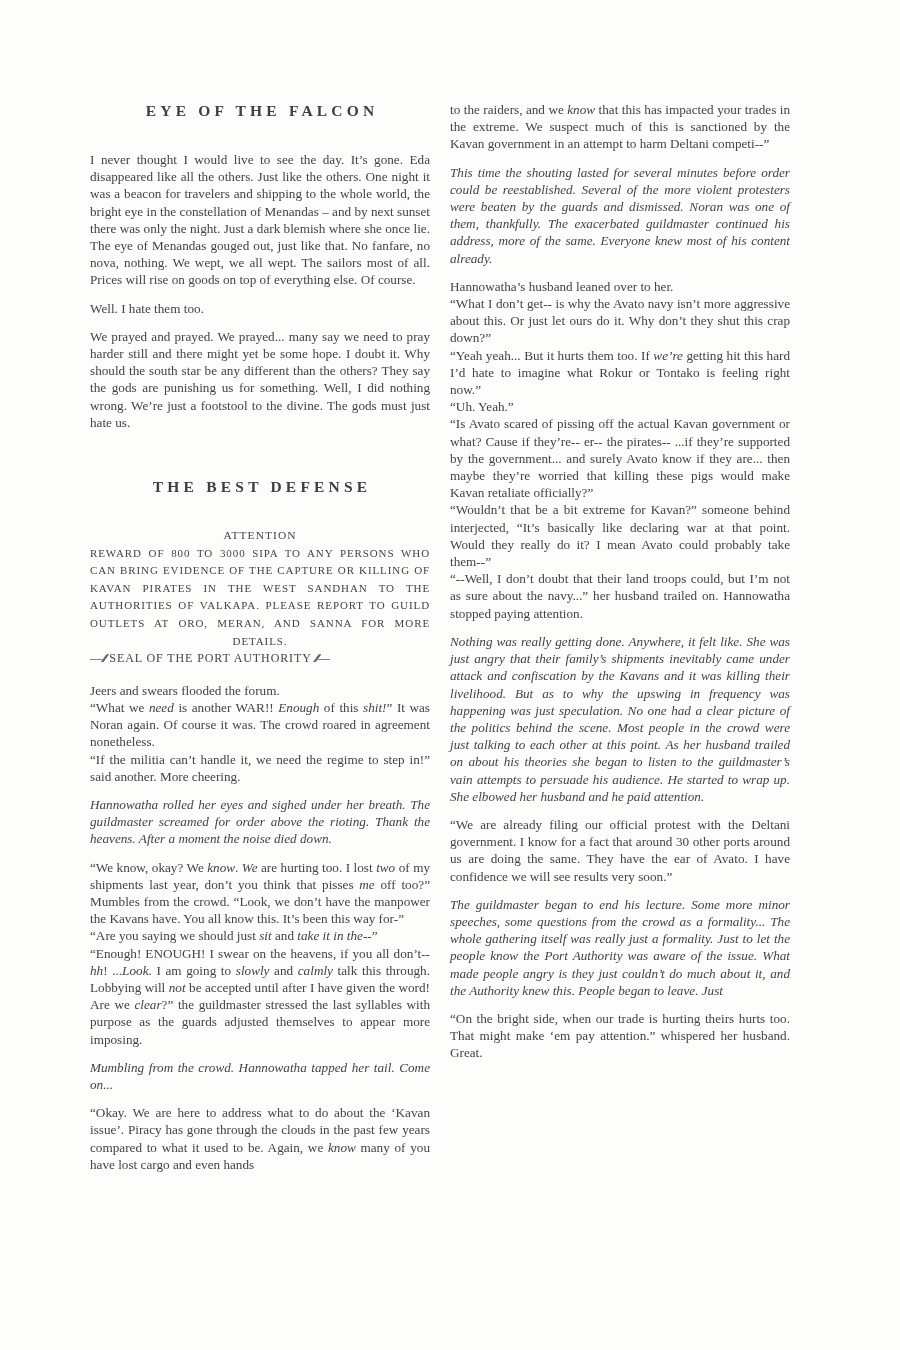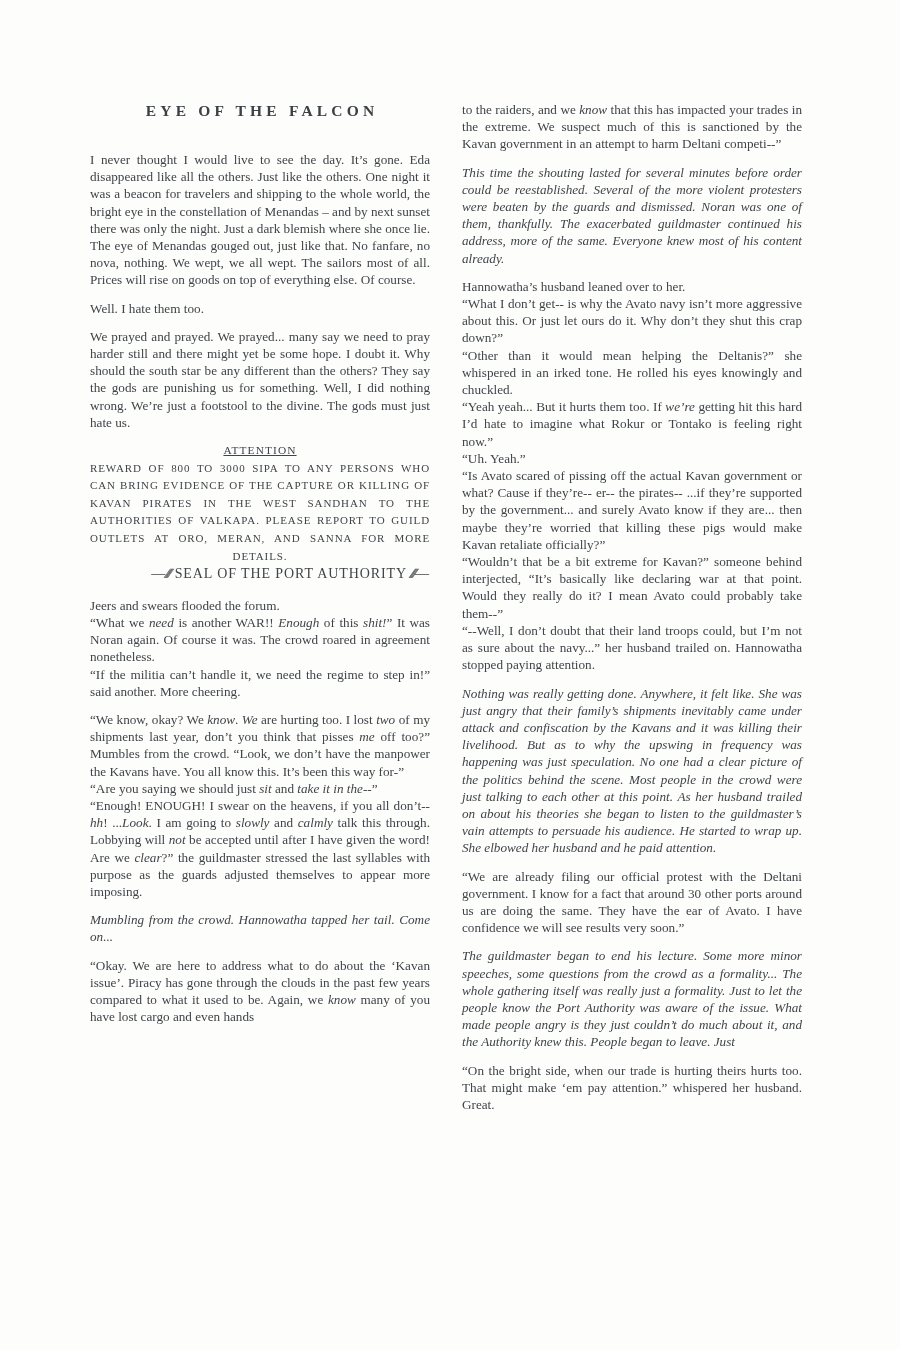--- a/index.html
+++ b/index.html
@@ -7,21 +7,21 @@
   body {
     width: 900px;
     height: 1350px;
     overflow: hidden;
     background: #fdfdfb;
     font-family: "Liberation Serif", "DejaVu Serif", serif;
     color: #3f444a;
   }
   .page {
     display: flex;
-    gap: 32px;
+    gap: 20px;
     padding: 95px 90px 0 90px;
   }
   .col {
     flex: 0 0 340px;
     width: 340px;
     font-size: 13.2px;
     line-height: 17.2px;
     text-align: justify;
     hyphens: auto;
     -webkit-hyphens: auto;
@@ -40,82 +40,82 @@
     color: #3b4047;
     margin: 6px 0 30px 0;
   }
   .chapter-heading.second { margin: 46px 0 30px 0; }
   .notice { margin: 0 0 14px 0; }
   .notice-title {
     text-align: center;
     font-size: 11.4px;
     line-height: 17.6px;
     letter-spacing: 1.1px;
-    text-decoration: underline;
   }
   .notice-body {
     font-size: 11px;
     line-height: 17.6px;
     letter-spacing: 0.9px;
     text-align: justify;
     text-align-last: center;
   }
   .notice-seal {
-    text-align: right;
-    font-size: 14px;
+    text-align: left;
+    font-size: 12px;
     line-height: 17.6px;
     letter-spacing: 0.9px;
     white-space: nowrap;
   }
   .hatch { letter-spacing: -1.5px; font-style: italic; }
 </style>
 </head>
 <body>
 
 <main class="page">
 
   <section class="col col-left">
     <h1 class="chapter-heading">EYE OF THE FALCON</h1>
 
     <p class="para">I never thought I would live to see the day. It’s gone. Eda disappeared like all the others. Just like the others. One night it was a beacon for travelers and shipping to the whole world, the bright eye in the constellation of Menandas – and by next sunset there was only the night. Just a dark blemish where she once lie. The eye of Menandas gouged out, just like that. No fanfare, no nova, nothing. We wept, we all wept. The sailors most of all. Prices will rise on goods on top of everything else. Of course.</p>
     <p class="para">Well. I hate them too.</p>
     <p class="para">We prayed and prayed. We prayed... many say we need to pray harder still and there might yet be some hope. I doubt it. Why should the south star be any different than the others? They say the gods are punishing us for something. Well, I did nothing wrong. We’re just a footstool to the divine. The gods must just hate us.</p>
 
+    <h1 class="chapter-heading second">THE BEST DEFENSE</h1>
 
     <div class="notice para">
       <div class="notice-title">ATTENTION</div>
       <div class="notice-body">REWARD OF 800 TO 3000 SIPA TO ANY PERSONS WHO CAN BRING EVIDENCE OF THE CAPTURE OR KILLING OF KAVAN PIRATES IN THE WEST SANDHAN TO THE AUTHORITIES OF VALKAPA. PLEASE REPORT TO GUILD OUTLETS AT ORO, MERAN, AND SANNA FOR MORE DETAILS.</div>
       <div class="notice-seal"><span>—</span><span class="hatch">∕∕∕∕∕</span> <span>SEAL OF THE PORT AUTHORITY</span> <span class="hatch">∕∕∕∕∕</span><span>—</span></div>
     </div>
 
     <div class="para">
       <div>Jeers and swears flooded the forum.</div>
       <div>“What we <em>need</em> is another WAR!! <em>Enough</em> of this <em>shit!</em>” It was Noran again. Of course it was. The crowd roared in agreement nonetheless.</div>
       <div>“If the militia can’t handle it, we need the regime to step in!” said another. More cheering.</div>
     </div>
 
+    <p class="para narr">Hannowatha rolled her eyes and sighed under her breath. The guildmaster screamed for order above the rioting. Thank the heavens. After a moment the noise died down.</p>
 
     <div class="para">
       <div>“We know, okay? We <em>know</em>. <em>We</em> are hurting too. I lost <em>two</em> of my shipments last year, don’t you think that pisses <em>me</em> off too?” Mumbles from the crowd. “Look, we don’t have the manpower the Kavans have. You all know this. It’s been this way for-”</div>
       <div>“Are you saying we should just <em>sit</em> and <em>take it in the--</em>”</div>
       <div>“Enough! ENOUGH! I swear on the heavens, if you all don’t-- <em>hh</em>! ...<em>Look</em>. I am going to <em>slowly</em> and <em>calmly</em> talk this through. Lobbying will <em>not</em> be accepted until after I have given the word! Are we <em>clear</em>?” the guildmaster stressed the last syllables with purpose as the guards adjusted themselves to appear more imposing.</div>
     </div>
 
     <p class="para narr">Mumbling from the crowd. Hannowatha tapped her tail. Come on...</p>
     <p class="para">“Okay. We are here to address what to do about the ‘Kavan issue’. Piracy has gone through the clouds in the past few years compared to what it used to be. Again, we <em>know</em> many of you have lost cargo and even hands</p>
   </section>
 
   <section class="col col-right">
     <p class="para">to the raiders, and we <em>know</em> that this has impacted your trades in the extreme. We suspect much of this is sanctioned by the Kavan government in an attempt to harm Deltani competi--”</p>
     <p class="para narr">This time the shouting lasted for several minutes before order could be reestablished. Several of the more violent protesters were beaten by the guards and dismissed. Noran was one of them, thankfully. The exacerbated guildmaster continued his address, more of the same. Everyone knew most of his content already.</p>
 
     <div class="para">
       <div>Hannowatha’s husband leaned over to her.</div>
       <div>“What I don’t get-- is why the Avato navy isn’t more aggressive about this. Or just let ours do it. Why don’t they shut this crap down?”</div>
-      <div>“Other than it would mean helping the Deltanis?” she whispered in an irked tone. He rolled his eyes knowingly and chuckled.</div>
       <div>“Yeah yeah... But it hurts them too. If <em>we’re</em> getting hit this hard I’d hate to imagine what Rokur or Tontako is feeling right now.”</div>
       <div>“Uh. Yeah.”</div>
       <div>“Is Avato scared of pissing off the actual Kavan government or what? Cause if they’re-- er-- the pirates-- ...if they’re supported by the government... and surely Avato know if they are... then maybe they’re worried that killing these pigs would make Kavan retaliate officially?”</div>
       <div>“Wouldn’t that be a bit extreme for Kavan?” someone behind interjected, “It’s basically like declaring war at that point. Would they really do it? I mean Avato could probably take them--”</div>
       <div>“--Well, I don’t doubt that their land troops could, but I’m not as sure about the navy...” her husband trailed on. Hannowatha stopped paying attention.</div>
     </div>
 
     <p class="para narr">Nothing was really getting done. Anywhere, it felt like. She was just angry that their family’s shipments inevitably came under attack and confiscation by the Kavans and it was killing their livelihood. But as to why the upswing in frequency was happening was just speculation. No one had a clear picture of the politics behind the scene. Most people in the crowd were just talking to each other at this point. As her husband trailed on about his theories she began to listen to the guildmaster’s vain attempts to persuade his audience. He started to wrap up. She elbowed her husband and he paid attention.</p>
     <p class="para">“We are already filing our official protest with the Deltani government. I know for a fact that around 30 other ports around us are doing the same. They have the ear of Avato. I have confidence we will see results very soon.”</p>
     <p class="para narr">The guildmaster began to end his lecture. Some more minor speeches, some questions from the crowd as a formality... The whole gathering itself was really just a formality. Just to let the people know the Port Authority was aware of the issue. What made people angry is they just couldn’t do much about it, and the Authority knew this. People began to leave. Just</p>

